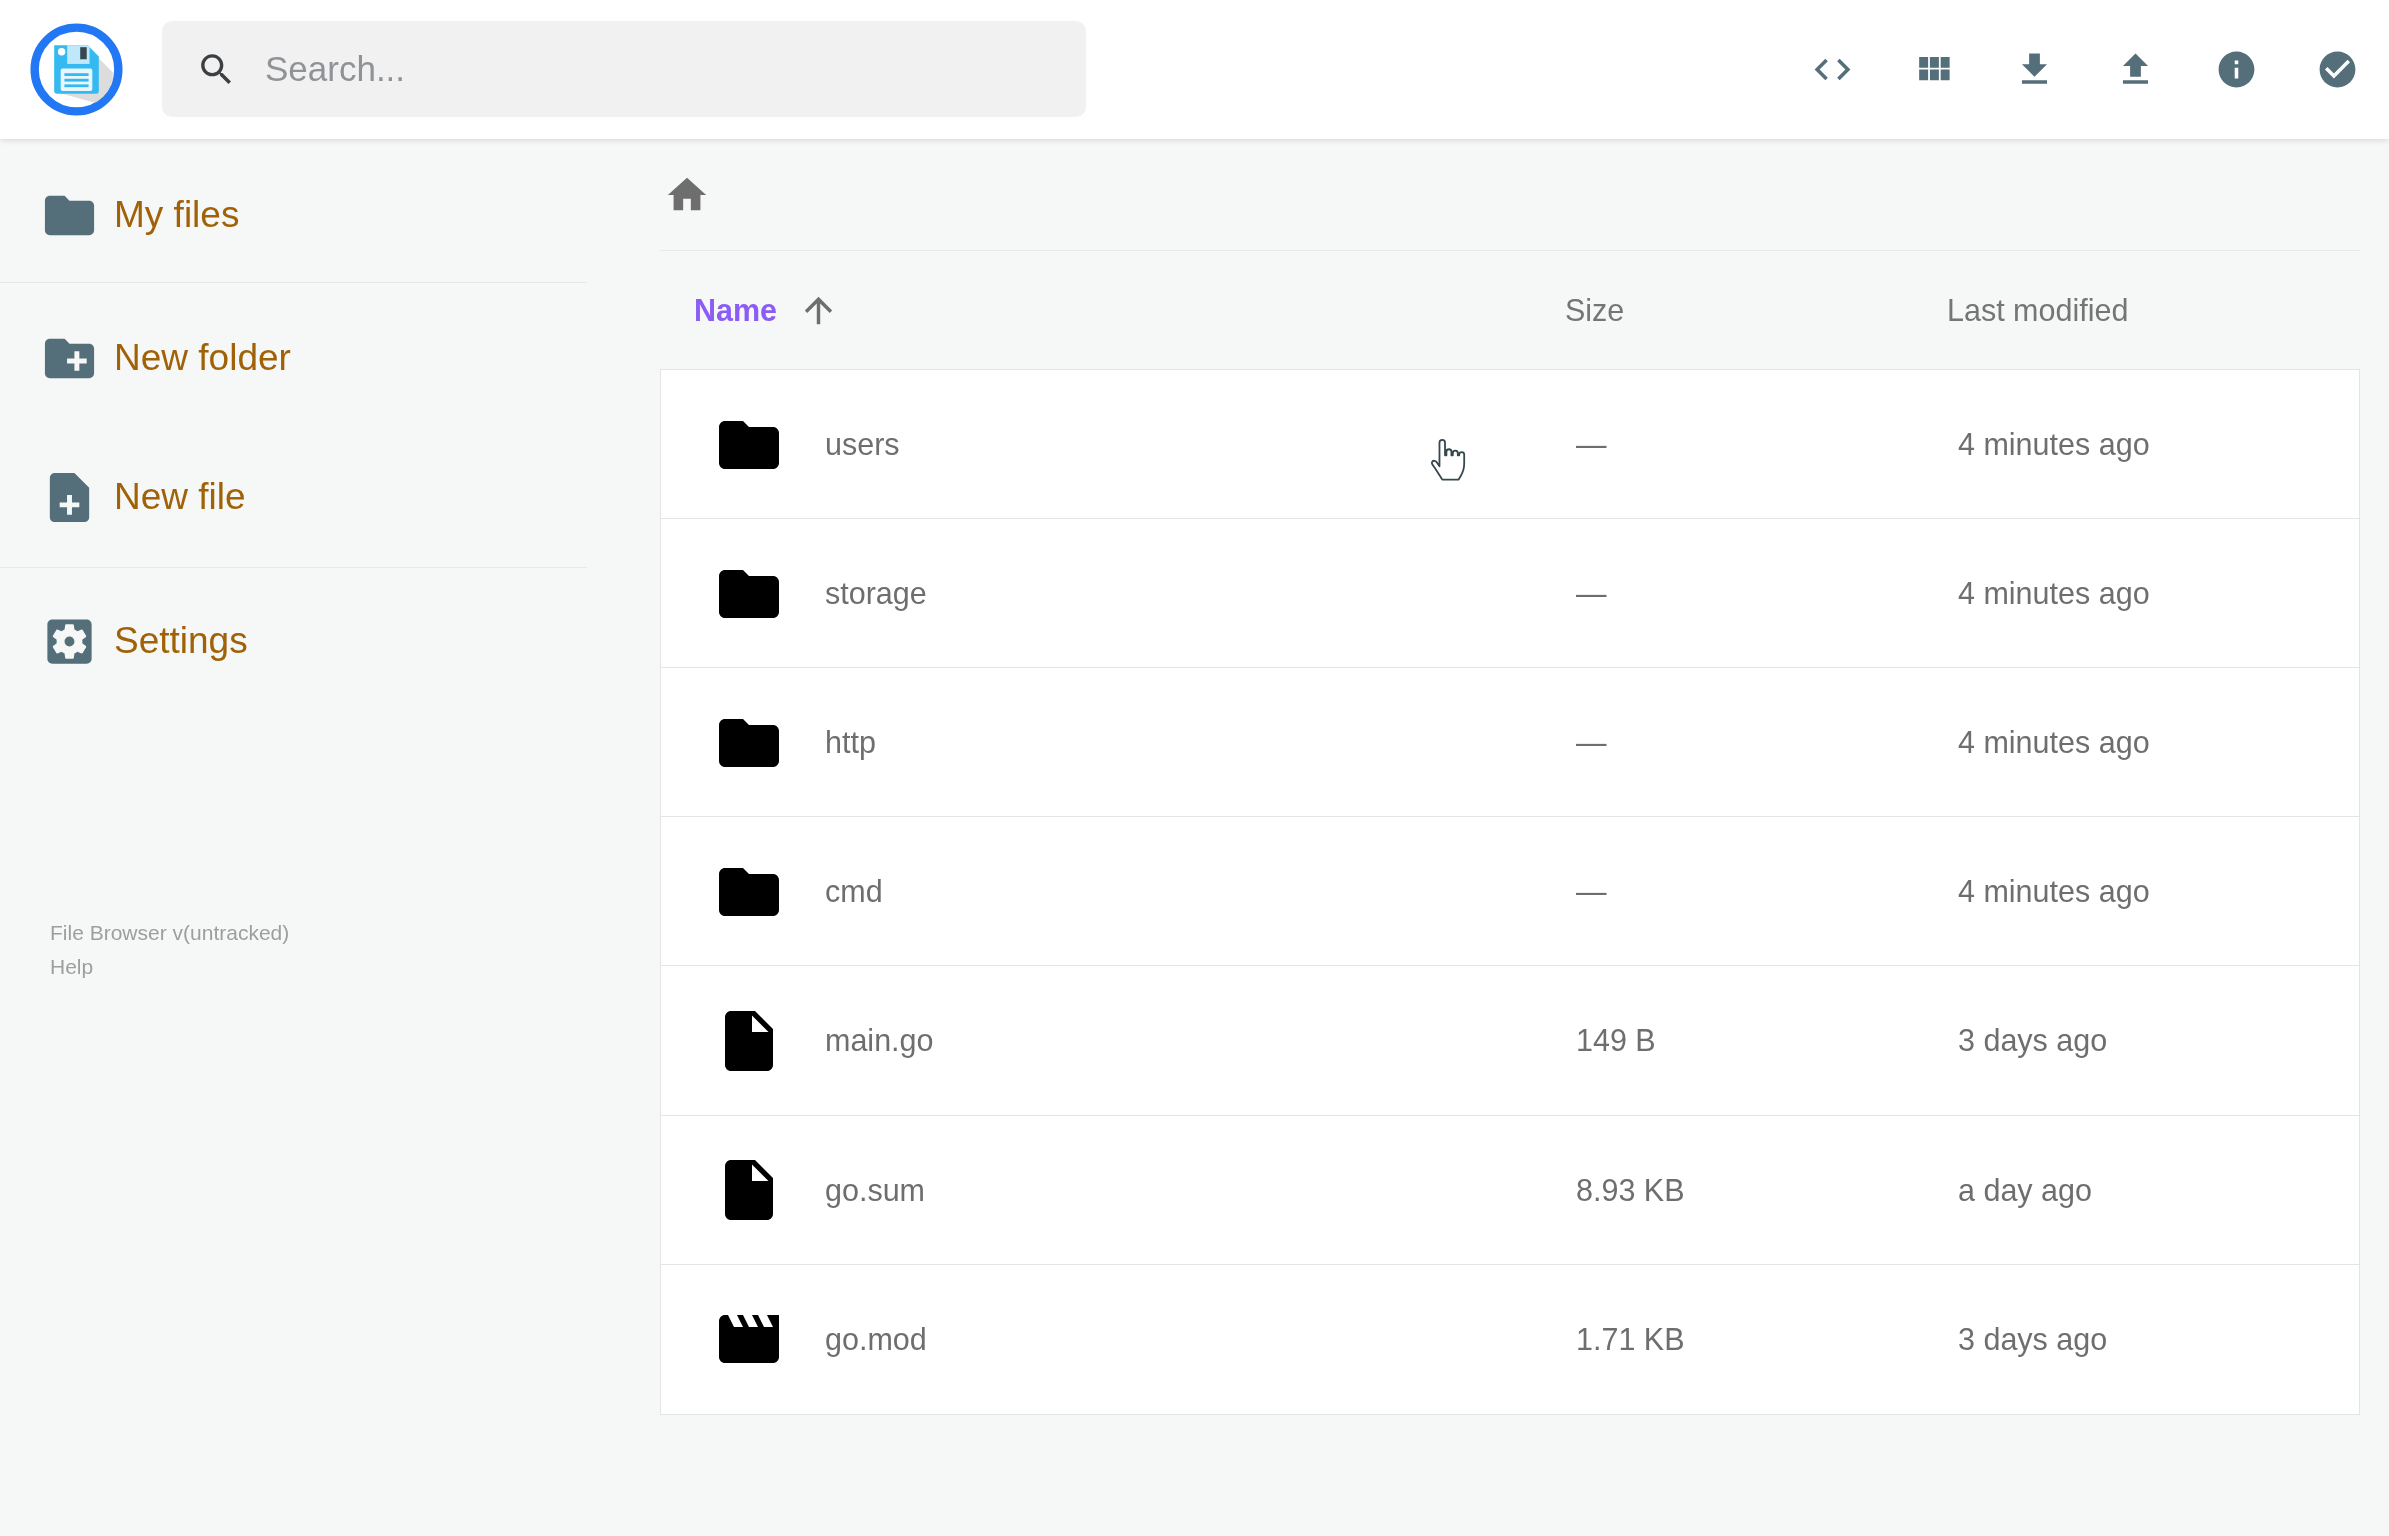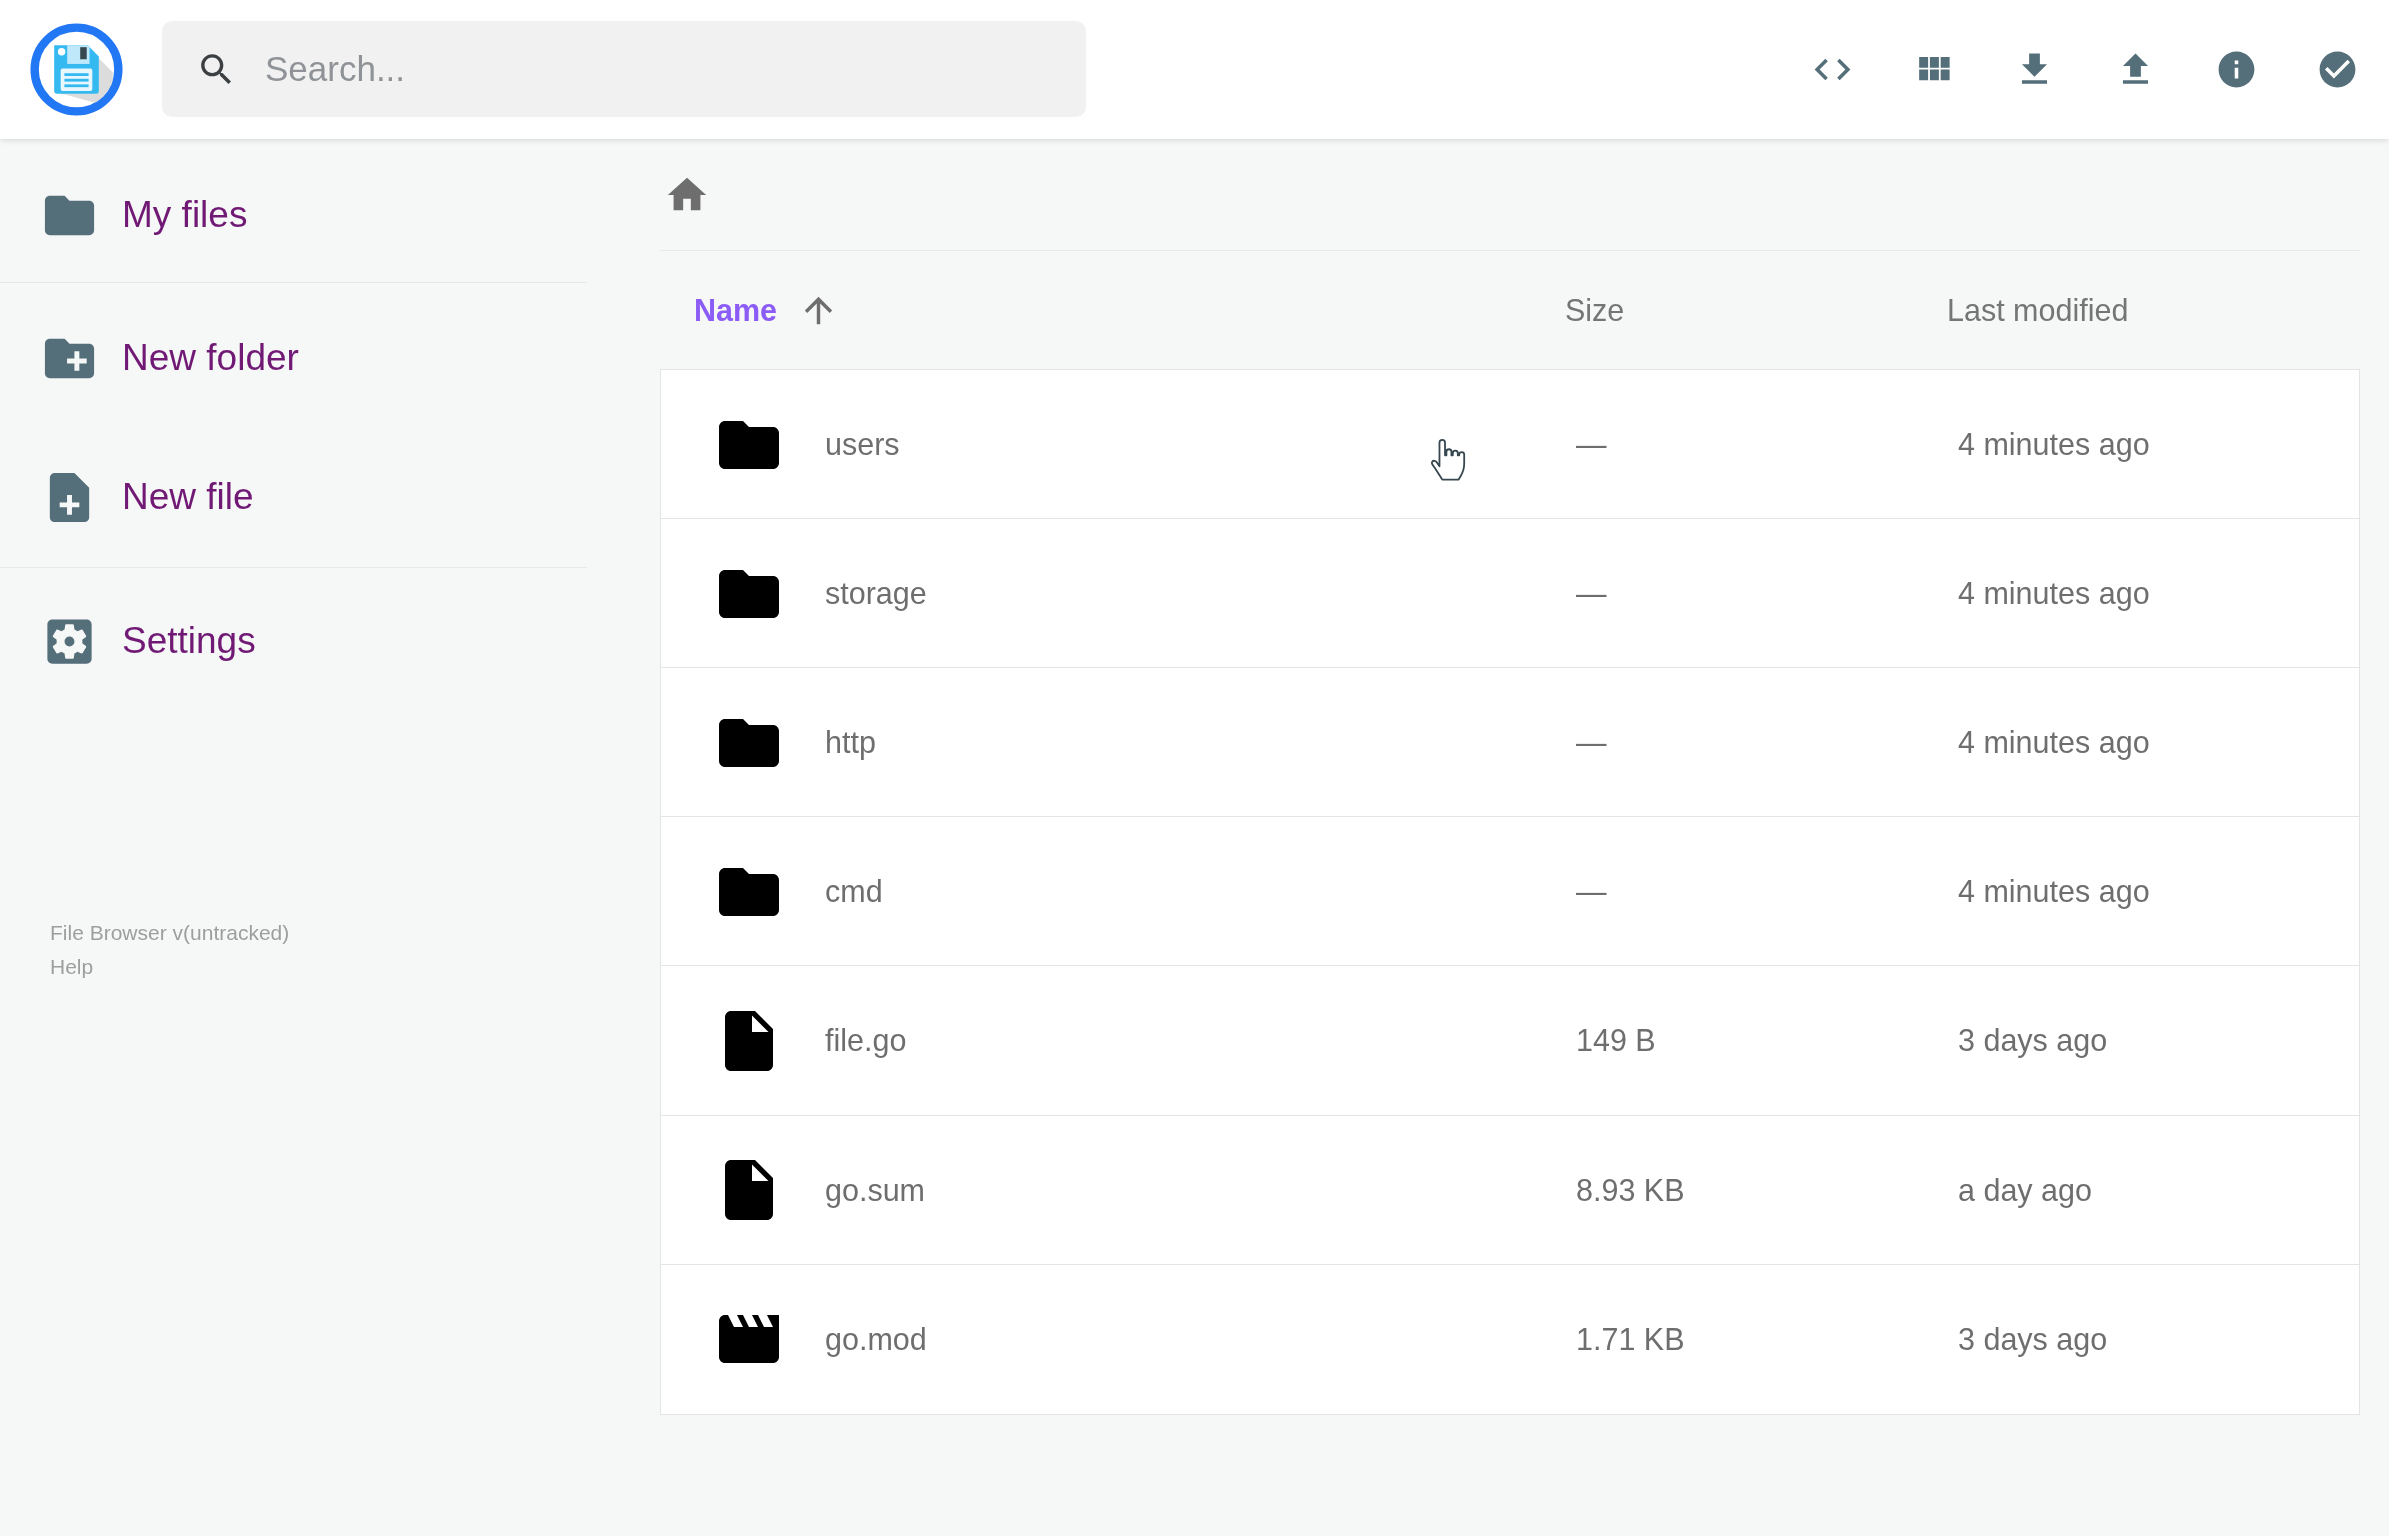--- a/index.html
+++ b/index.html
@@ -40,21 +40,21 @@
   }
   .icon-btn svg { fill:#546e7a; }
 
   
   .sidebar { position:absolute; top:139px; left:0; width:587px; bottom:0; }
   .side-item {
     position:absolute; left:0; width:587px; height:96px;
     display:flex; align-items:center; padding-left:40px; cursor:pointer;
   }
   .side-item svg { fill:#546e7a; flex:0 0 auto; }
-  .side-item .lbl { margin-left:23px; font-size:37px; color:#701a75; }
+  .side-item .lbl { margin-left:15px; font-size:37px; color:#a16207; }
   .side-divider { position:absolute; left:0; width:587px; height:0; border-top:1.9px solid #e7e7e7; }
   .side-footer { position:absolute; left:50px; top:777px; font-size:21px; line-height:34px; color:#9e9e9e; }
   .side-footer .help { cursor:pointer; }
 
   
   .content { position:absolute; top:139px; left:587px; right:29px; bottom:0; padding-left:73px; }
   .breadcrumb {
     height:112px; display:flex; align-items:center; padding-left:3.7px;
     border-bottom:1.9px solid #e9e9e9;
   }
@@ -251,21 +251,21 @@
     <div class="row-name">cmd</div>
     <div class="row-size">—</div>
     <div class="row-modified">4 minutes ago</div>
   </div>
 
 
   <div class="list-item">
     <svg class="row-icon" width="72" height="72" viewBox="0 0 24 24">
       <path d="M6 2c-1.1 0-1.99.9-1.99 2L4 20c0 1.1.89 2 1.99 2H18c1.1 0 2-.9 2-2V8l-6-6H6zm7 7V3.5L18.5 9H13z"></path>
     </svg>
-    <div class="row-name">file.go</div>
+    <div class="row-name">main.go</div>
     <div class="row-size">149 B</div>
     <div class="row-modified">3 days ago</div>
   </div>
 
   <div class="list-item">
     <svg class="row-icon" width="72" height="72" viewBox="0 0 24 24">
       <path d="M6 2c-1.1 0-1.99.9-1.99 2L4 20c0 1.1.89 2 1.99 2H18c1.1 0 2-.9 2-2V8l-6-6H6zm7 7V3.5L18.5 9H13z"></path>
     </svg>
     <div class="row-name">go.sum</div>
     <div class="row-size">8.93 KB</div>

